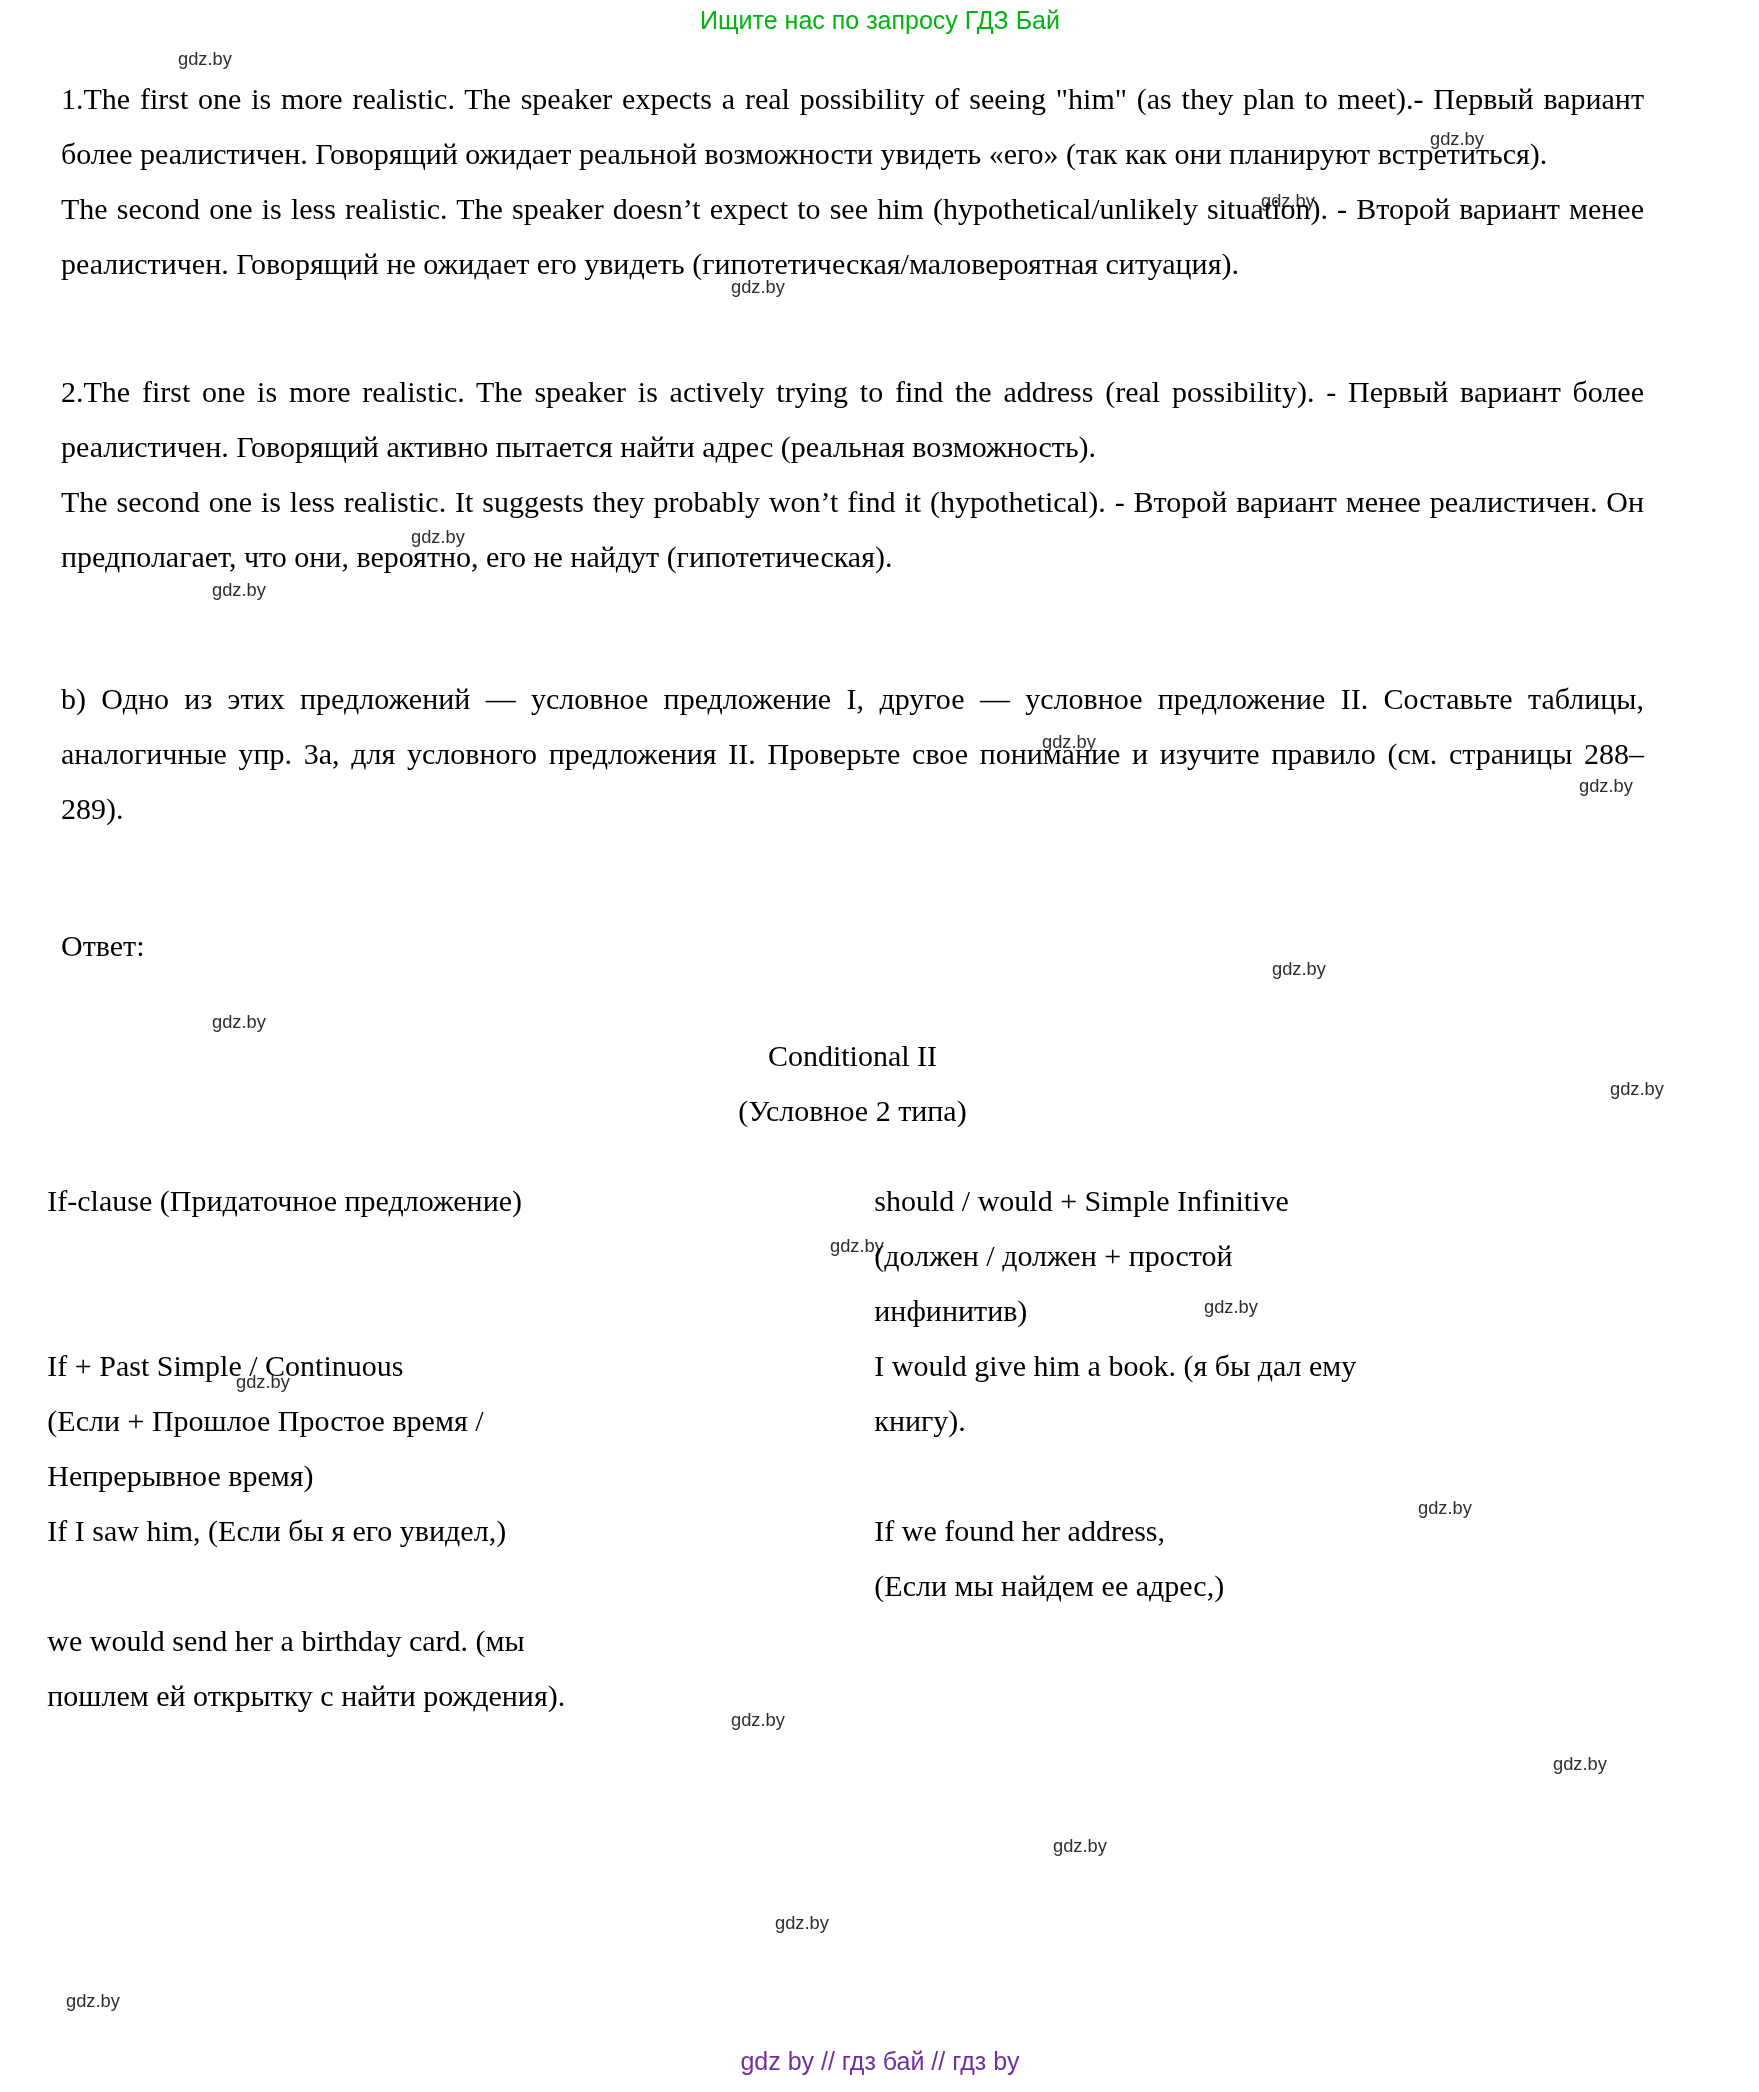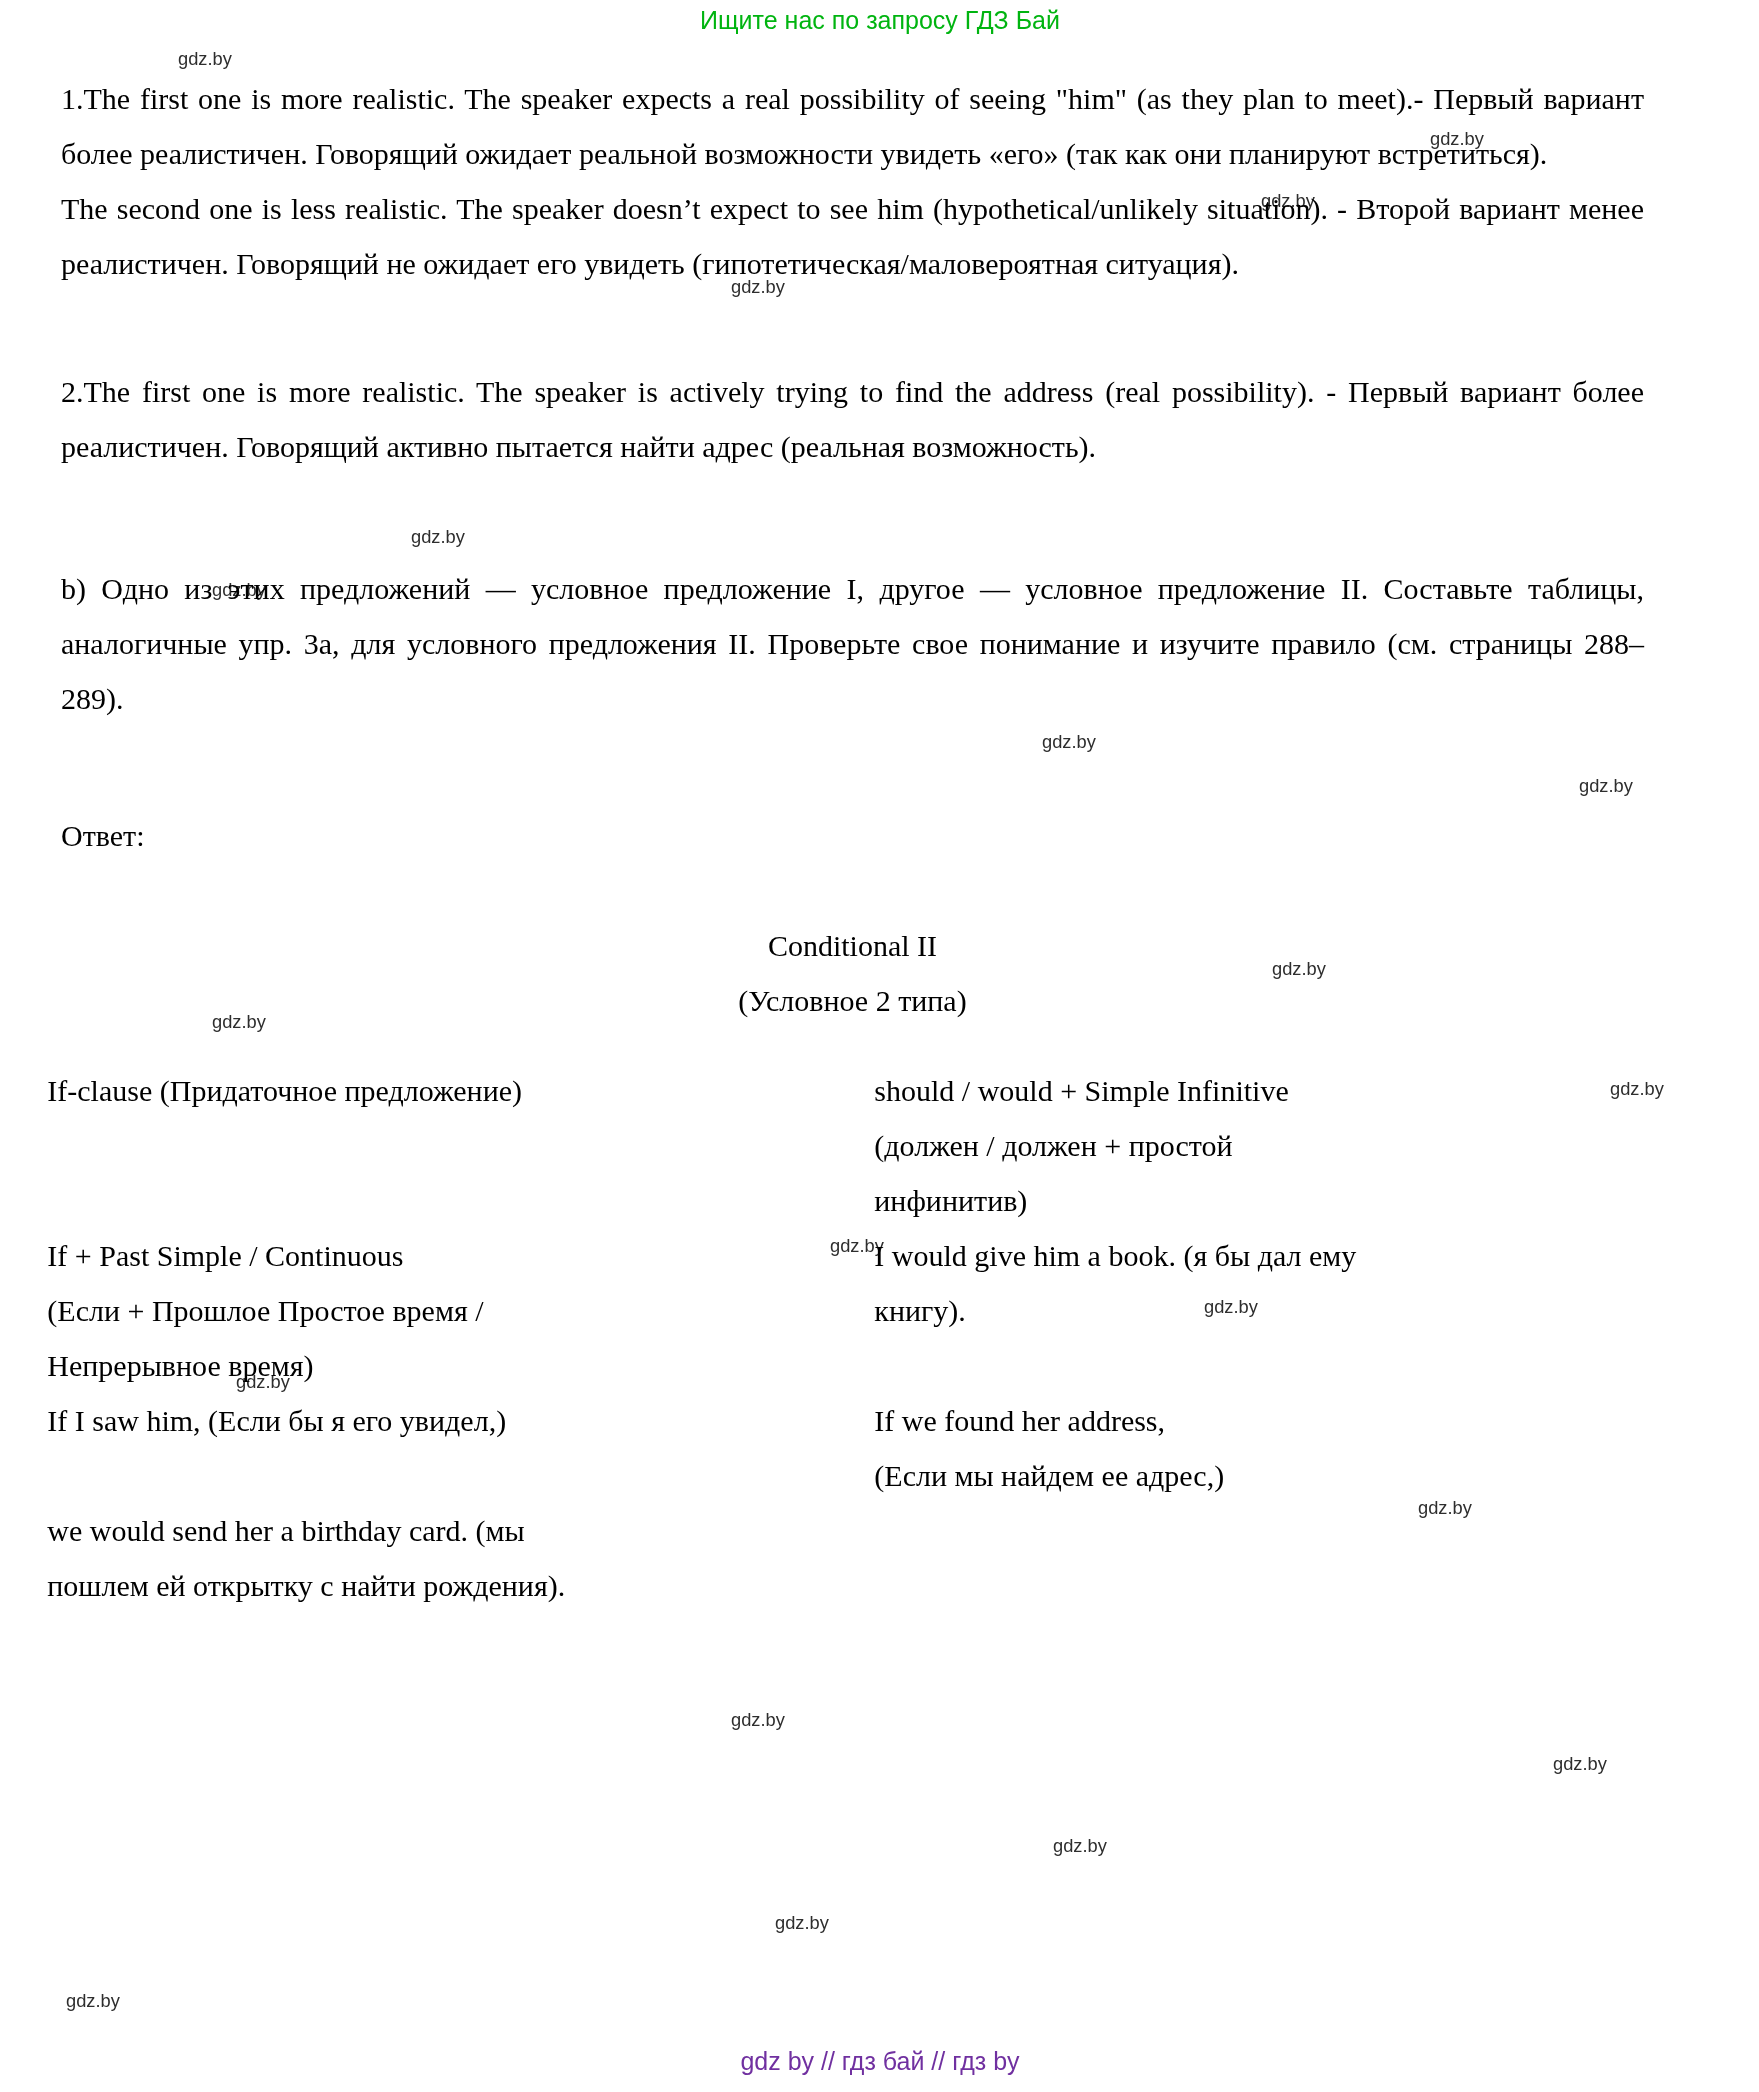--- a/index.html
+++ b/index.html
@@ -93,20 +93,21 @@
 <span class="wm" style="left:731px;top:1709px">gdz.by</span>
 <span class="wm" style="left:1553px;top:1753px">gdz.by</span>
 <span class="wm" style="left:1053px;top:1835px">gdz.by</span>
 <span class="wm" style="left:775px;top:1912px">gdz.by</span>
 <span class="wm" style="left:66px;top:1990px">gdz.by</span>
 
 <div class="content">
   <p class="para">1.The first one is more realistic. The speaker expects a real possibility of seeing "him" (as they plan to meet).- Первый вариант более реалистичен. Говорящий ожидает реальной возможности увидеть «его» (так как они планируют встретиться).</p>
   <p class="para">The second one is less realistic. The speaker doesn’t expect to see him (hypothetical/unlikely situation). - Второй вариант менее реалистичен. Говорящий не ожидает его увидеть (гипотетическая/маловероятная ситуация).</p>
   <p class="para gap-lg">2.The first one is more realistic. The speaker is actively trying to find the address (real possibility). - Первый вариант более реалистичен. Говорящий активно пытается найти адрес (реальная возможность).</p>
+  <p class="para">The second one is less realistic. It suggests they probably won’t find it (hypothetical). - Второй вариант менее реалистичен. Он предполагает, что они, вероятно, его не найдут (гипотетическая).</p>
   <p class="para gap-xl">b) Одно из этих предложений — условное предложение I, другое — условное предложение II. Составьте таблицы, аналогичные упр. 3а, для условного предложения II. Проверьте свое понимание и изучите правило (см. страницы 288–289).</p>
 
   <p class="answer-label">Ответ:</p>
 
   <div class="table-title">Conditional II</div>
   <div class="table-subtitle">(Условное 2 типа)</div>
 
   <div class="cond-table">
     <div class="cell">If-clause (Придаточное предложение)</div>
 

